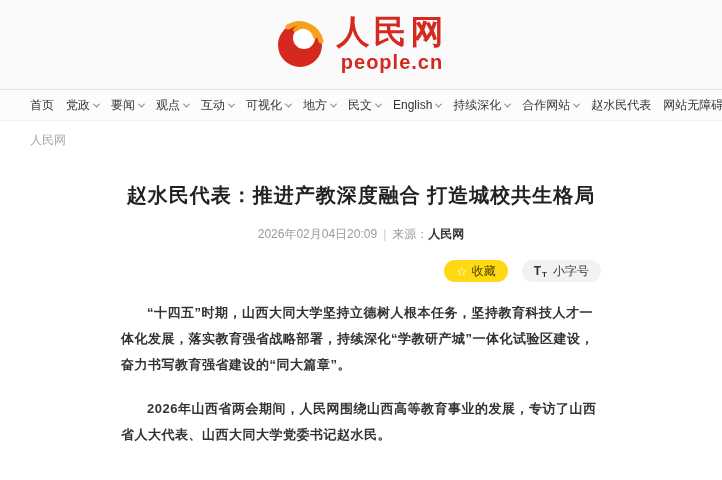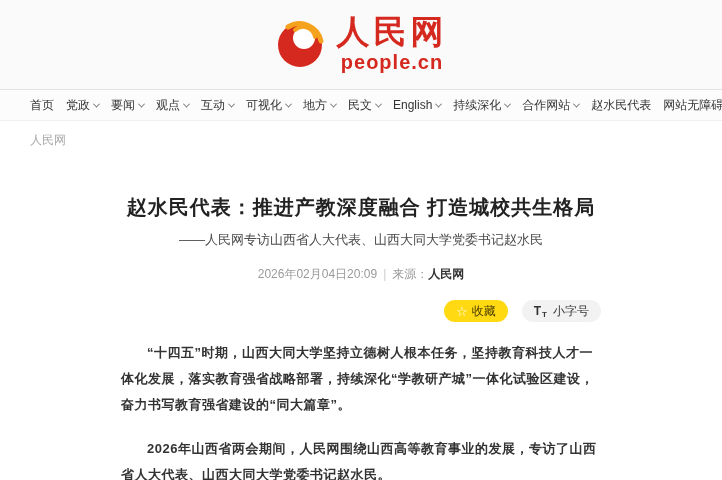--- a/index.html
+++ b/index.html
@@ -28,21 +28,21 @@
   .menu-btn { display: flex; flex-direction: column; gap: 3px; width: 16px;
     margin-right: 10px; cursor: pointer; }
   .menu-btn i { display: block; height: 2px; background: #333; border-radius: 1px; }
 
   
   .breadcrumb { padding: 11px 30px 6px; font-size: 12px; color: #a9a9a9; cursor: pointer; }
 
   
   .article { width: 480px; margin: 0 auto; }
   .article h1 { font-size: 20px; font-weight: bold; color: #222; text-align: center;
-    margin-top: 38px; letter-spacing: 1px; line-height: 1.4; }
+    margin-top: 26px; letter-spacing: 1px; line-height: 1.4; }
   .subtitle { text-align: center; font-size: 13px; color: #4a4a4a; margin-top: 10px; }
   .reporter { text-align: center; font-size: 12px; color: #333; margin-top: 22px; }
   .meta { text-align: center; font-size: 12px; color: #9a9a9a; margin-top: 17px; }
   .meta .sep { margin: 0 6px; color: #ccc; }
   .meta .src { color: #333; font-weight: bold; cursor: pointer; }
   .actions { display: flex; justify-content: flex-end; gap: 14px; margin-top: 17px; }
   .pill { border: none; border-radius: 12px; height: 22px; padding: 0 12px;
     font-size: 12px; display: flex; align-items: center; gap: 4px; cursor: pointer;
     font-family: "Liberation Sans", sans-serif; }
   .fav { background: #ffd912; color: #4a3b00; }
@@ -128,21 +128,20 @@
       <i></i>
       <i></i>
     </span>
 
 </nav>
 
 <div class="breadcrumb">人民网</div>
 
 <main class="article">
   <h1>赵水民代表：推进产教深度融合 打造城校共生格局</h1>
-  <div class="subtitle">——人民网专访山西省人大代表、山西大同大学党委书记赵水民</div>
 
   <div class="meta">
     <span>2026年02月04日20:09</span><span class="sep">|</span><span>来源：</span><span class="src">人民网</span>
   </div>
 
   <div class="actions">
     <button class="pill fav">
       <span class="star">☆</span>
       <span>收藏</span>
     </button>

